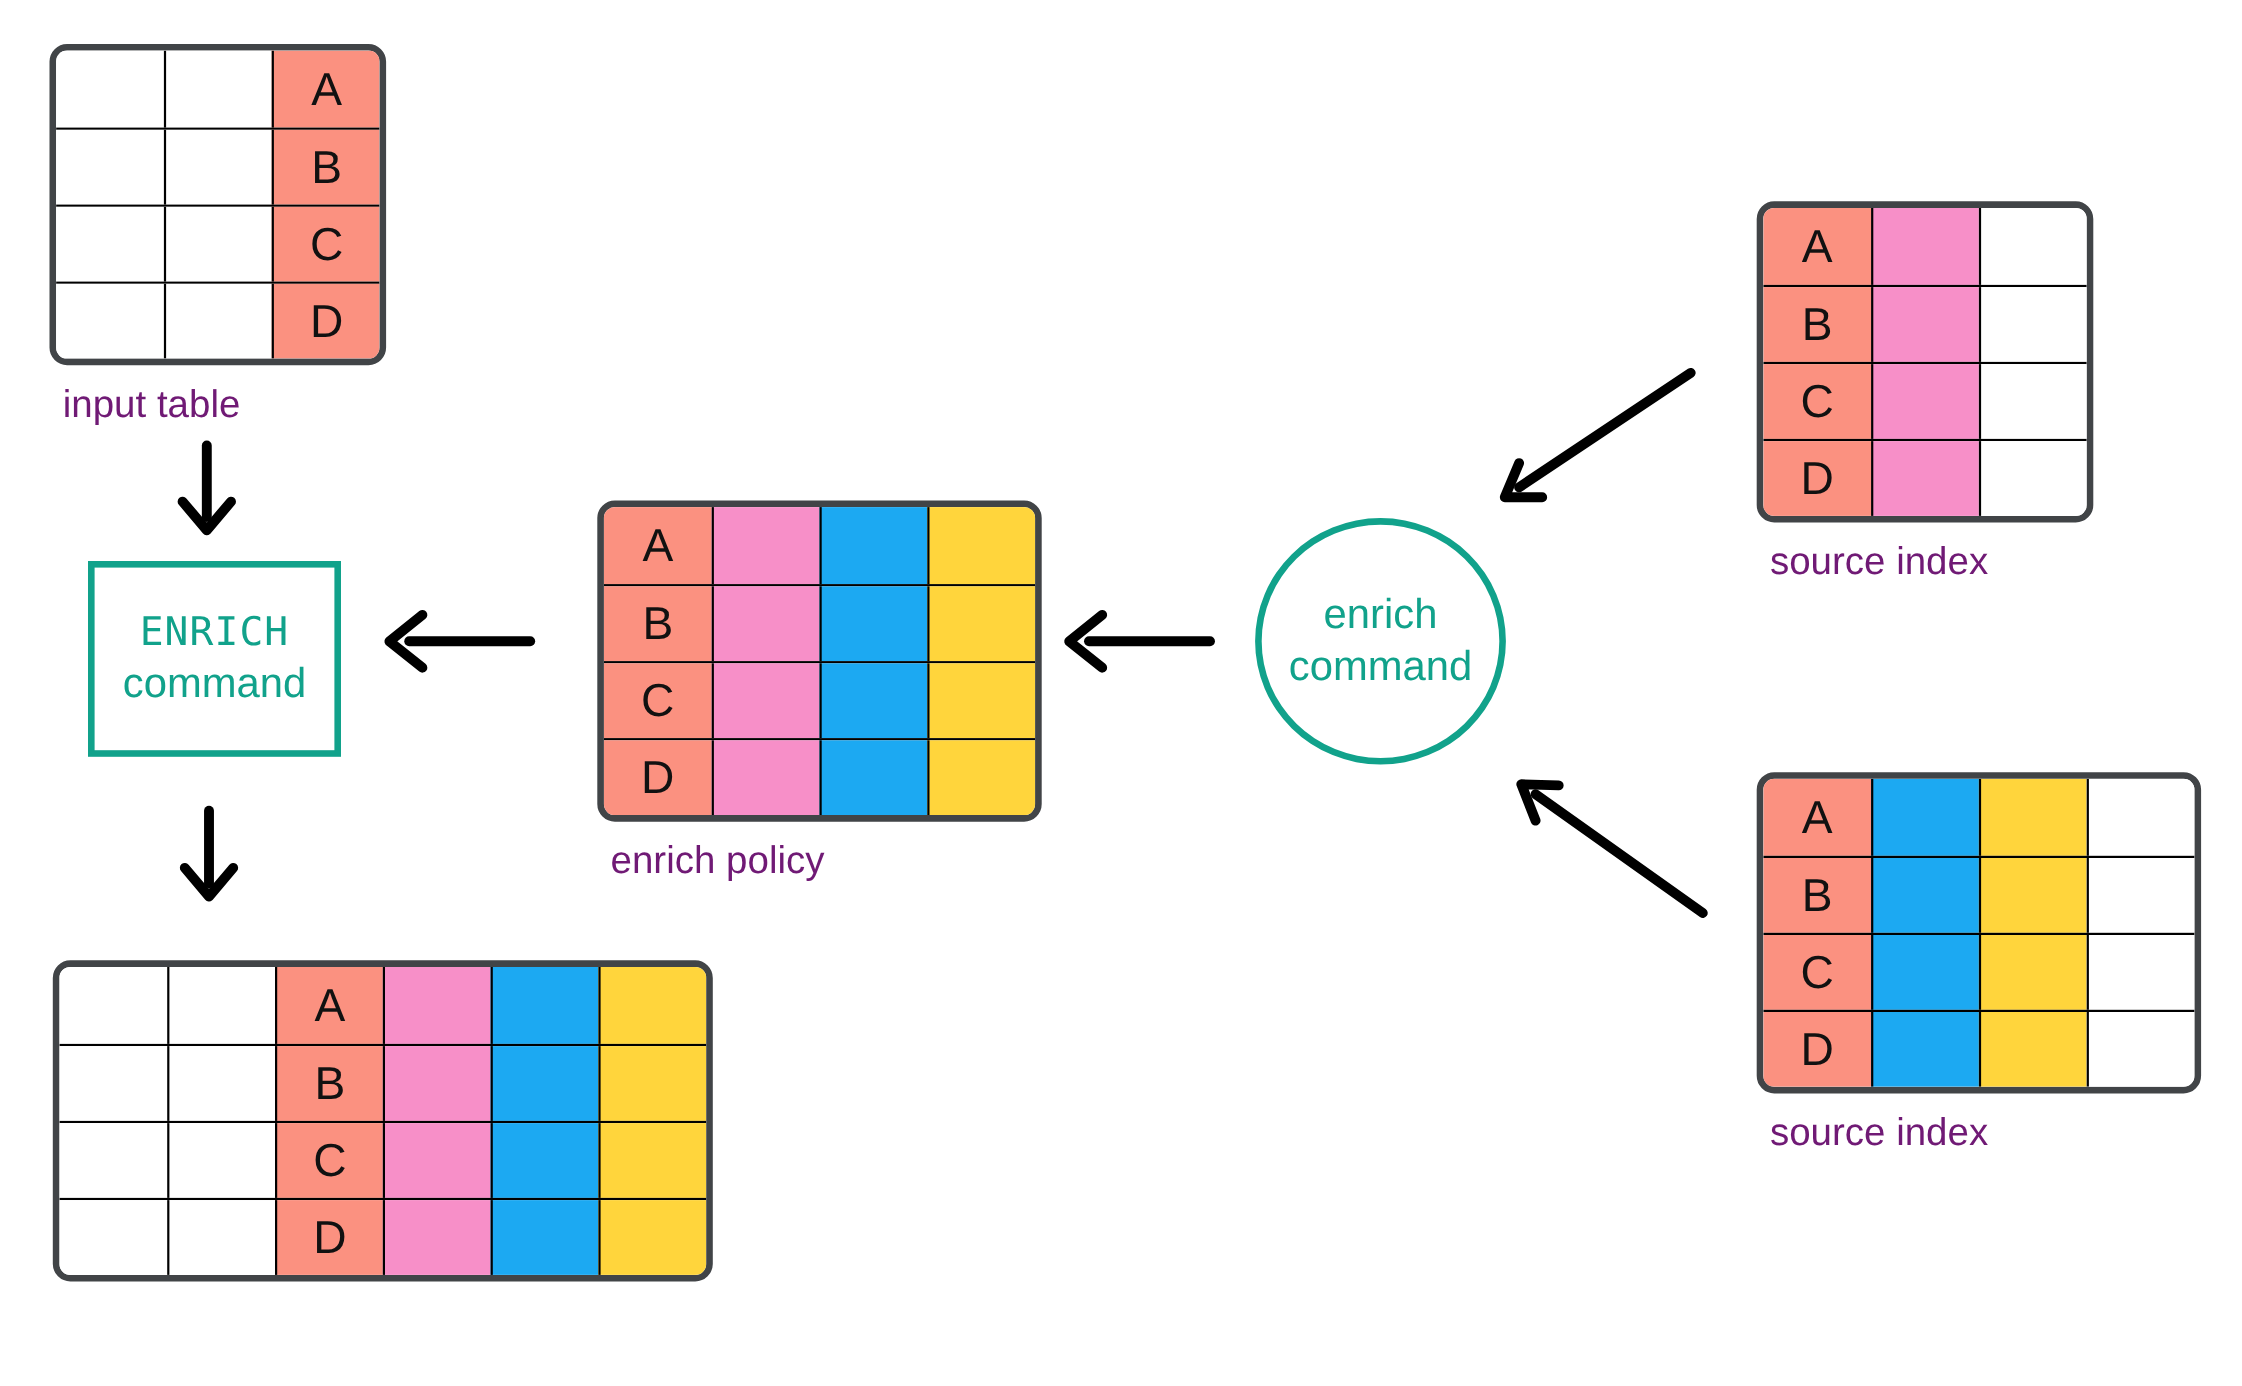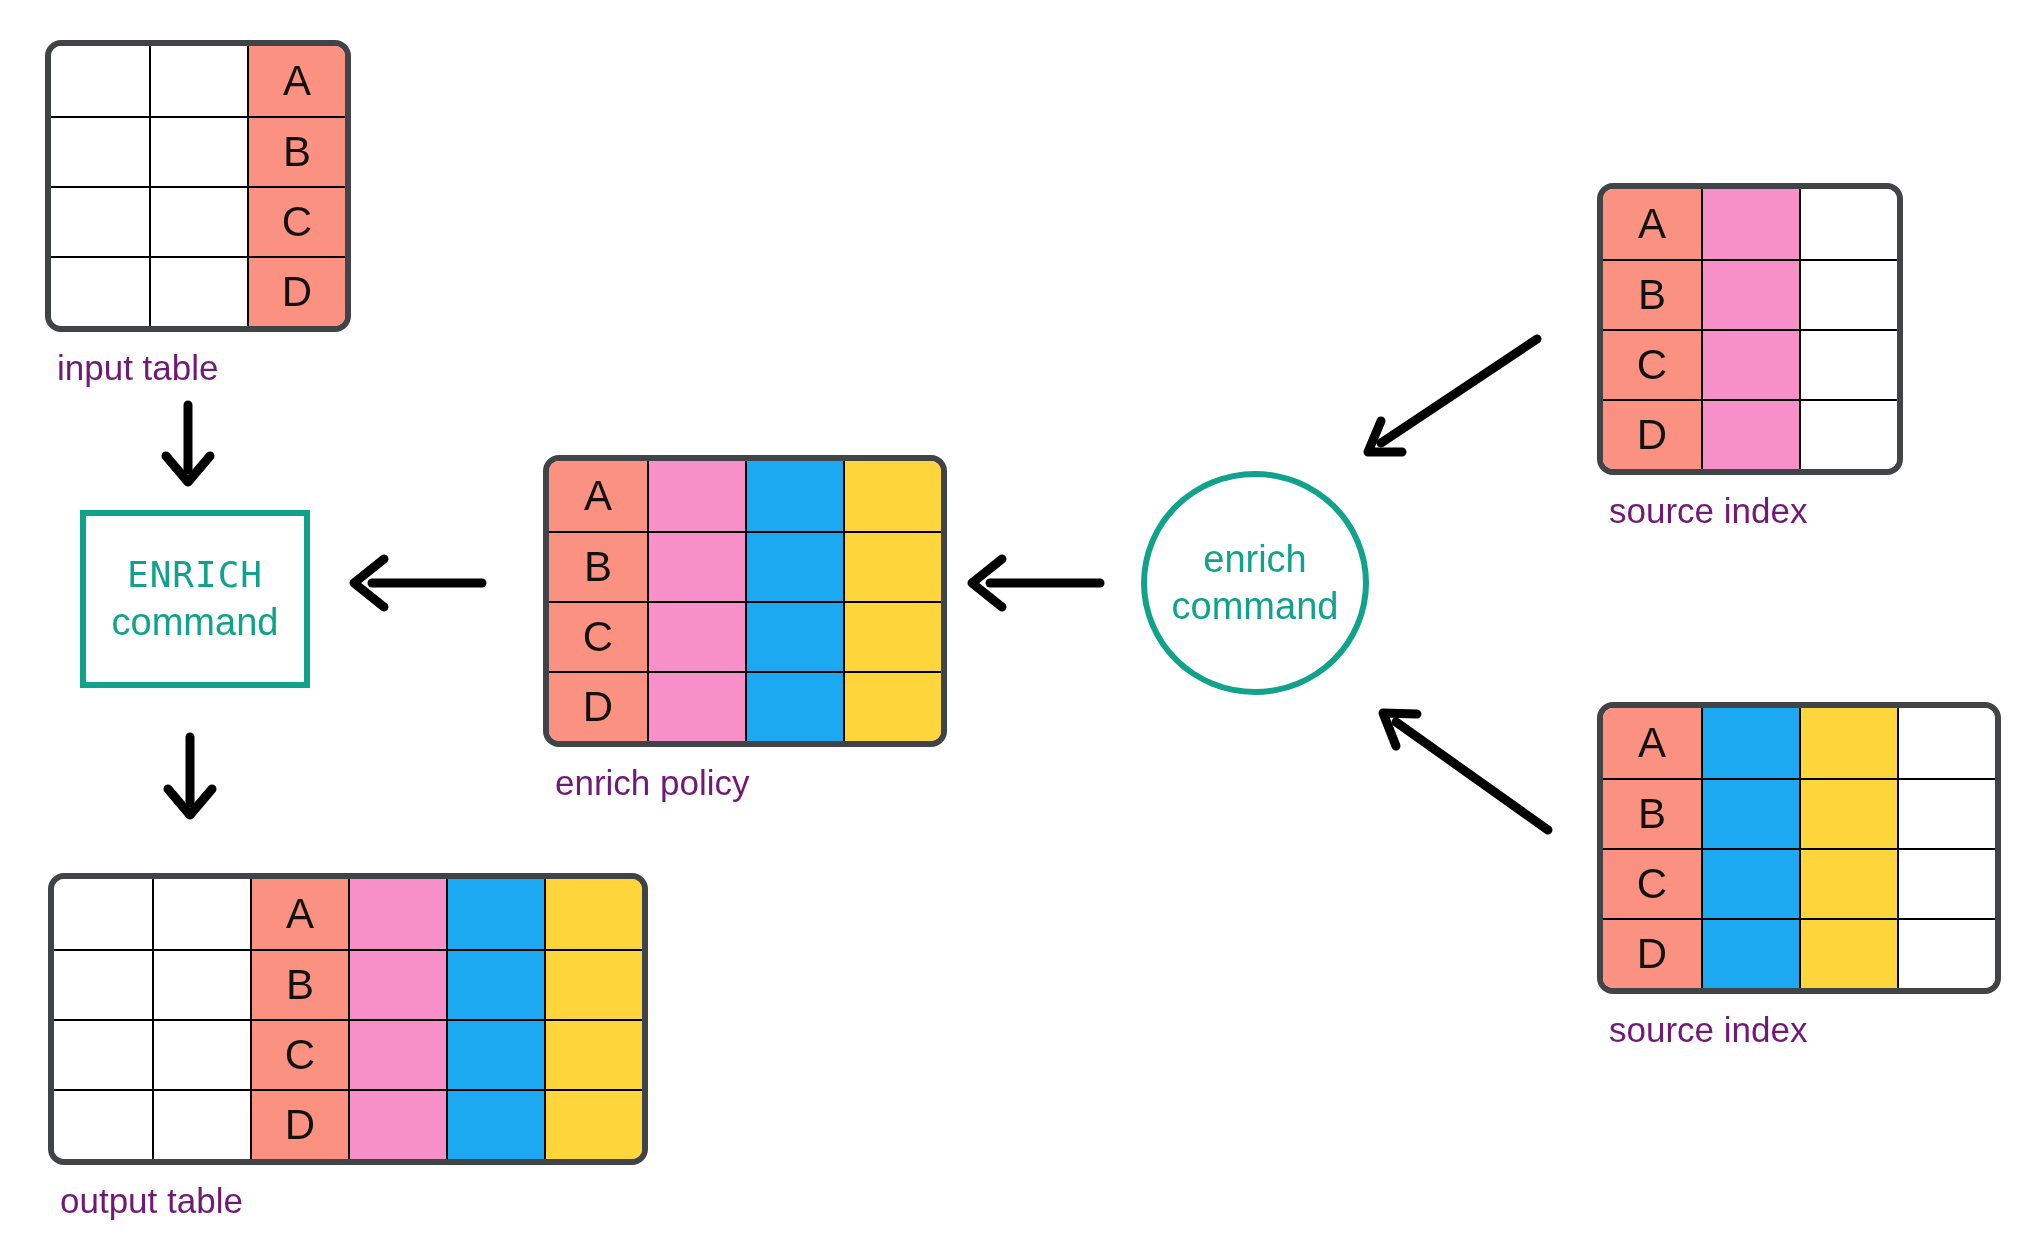--- a/index.html
+++ b/index.html
@@ -181,21 +181,20 @@
         </div>
         <div class="trow">
           <div class="tcell" style="background: rgb(255, 255, 255);"></div>
           <div class="tcell" style="background: rgb(255, 255, 255);"></div>
           <div class="tcell" style="background: rgb(251, 145, 128);">D</div>
           <div class="tcell" style="background: rgb(247, 143, 200);"></div>
           <div class="tcell" style="background: rgb(28, 169, 242);"></div>
           <div class="tcell" style="background: rgb(255, 213, 60);"></div>
         </div>
       </div>
-    <div class="tlabel">output table</div>
   </div>
 
   <div class="tbl" style="left:543px; top:455px;">
     <div class="tgrid">
         <div class="trow">
           <div class="tcell" style="background: rgb(251, 145, 128);">A</div>
           <div class="tcell" style="background: rgb(247, 143, 200);"></div>
           <div class="tcell" style="background: rgb(28, 169, 242);"></div>
           <div class="tcell" style="background: rgb(255, 213, 60);"></div>
         </div>

